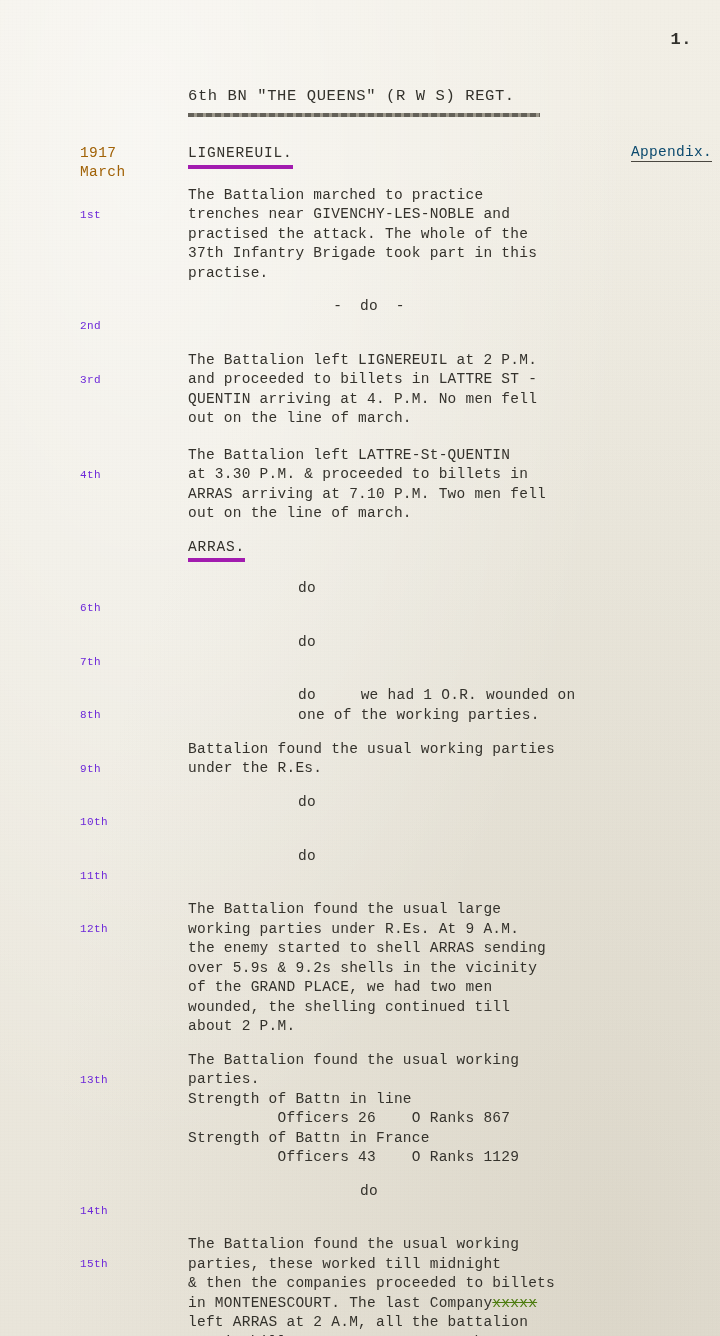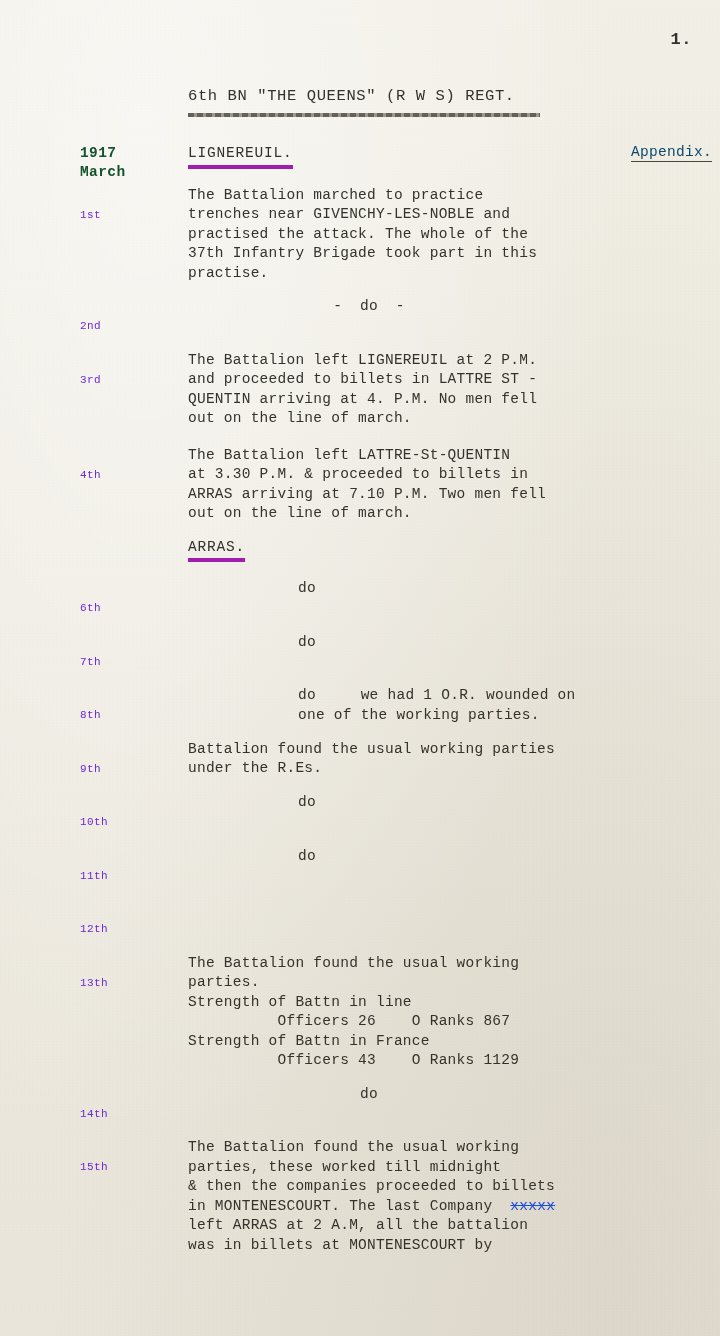--- a/index.html
+++ b/index.html
@@ -78,23 +78,22 @@
     border-bottom: 1px solid #4a4740;
     padding-bottom: 1px;
   }
 
   .year-block {
     position: absolute;
     left: 80px;
     top: 144px;
     font-size: 14.5px;
     line-height: 19px;
-    color: #14532d;
+    color: #a16207;
     letter-spacing: .4px;
-    font-weight: bold;
   }
 
   .body {
     position: absolute;
     left: 80px;
     top: 144px;
     width: 620px;
   }
 
   .entry {
@@ -146,22 +145,21 @@
     border-bottom: 4px solid #a21caf;
     padding-bottom: 1px;
     display: inline-block;
     white-space: nowrap;
   }
 
   .spacer-sm { height: 3px; }
 
   .strike {
     text-decoration: line-through;
-    color: #1d4ed8;
-    margin-left: 18px;
+    color: #4d7c0f;
   }
 
   .stat-line { white-space: pre; }
 </style>
 </head>
 <body>
 
 <div class="paper"></div>
 <div class="grain"></div>
 
@@ -253,20 +251,27 @@
       <div class="text indent-do">do</div>
     </div>
 
     <div class="entry">
       <div class="date">11th</div>
       <div class="text indent-do">do</div>
     </div>
 
     <div class="entry">
       <div class="date">12th</div>
+      <div class="text">The Battalion found the usual large
+working parties under R.Es. At 9 A.M.
+the enemy started to shell ARRAS sending
+over 5.9s &amp; 9.2s shells in the vicinity
+of the GRAND PLACE, we had two men
+wounded, the shelling continued till
+about 2 P.M.</div>
     </div>
 
     <div class="entry">
       <div class="date">13th</div>
       <div class="text stat-line">The Battalion found the usual working
 parties.
 Strength of Battn in line
           Officers 26    O Ranks 867
 Strength of Battn in France
           Officers 43    O Ranks 1129</div>

